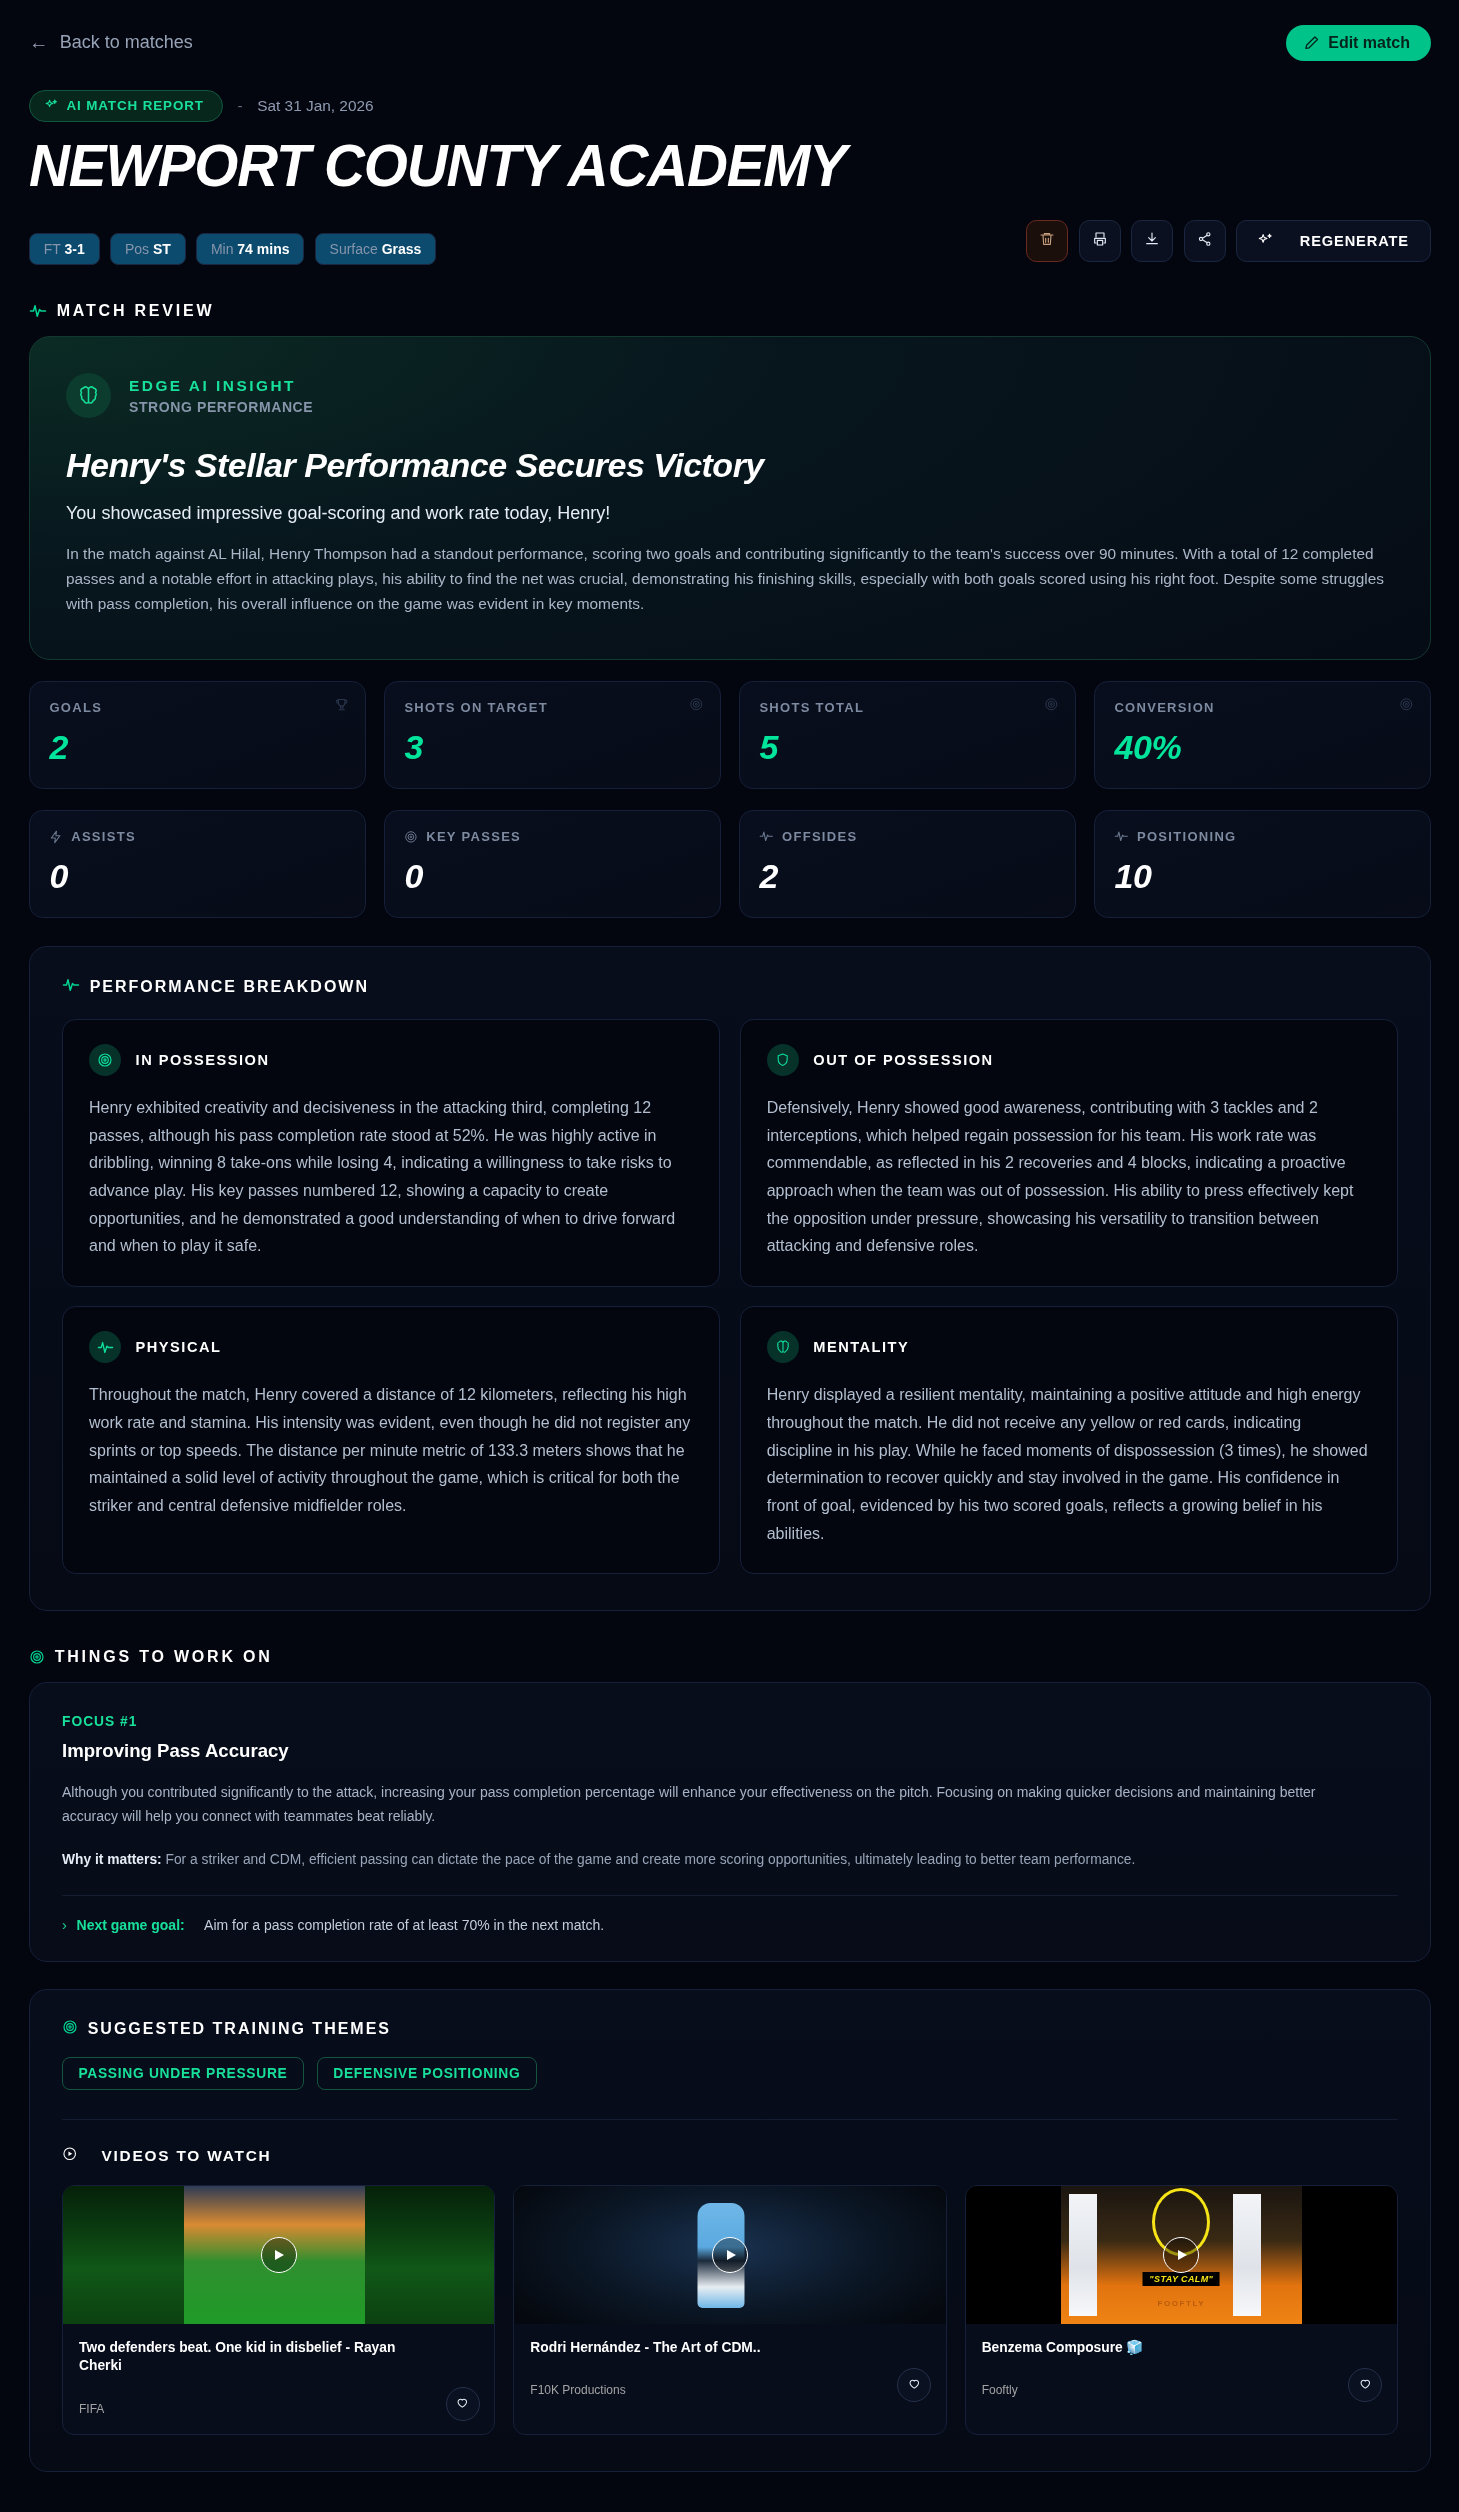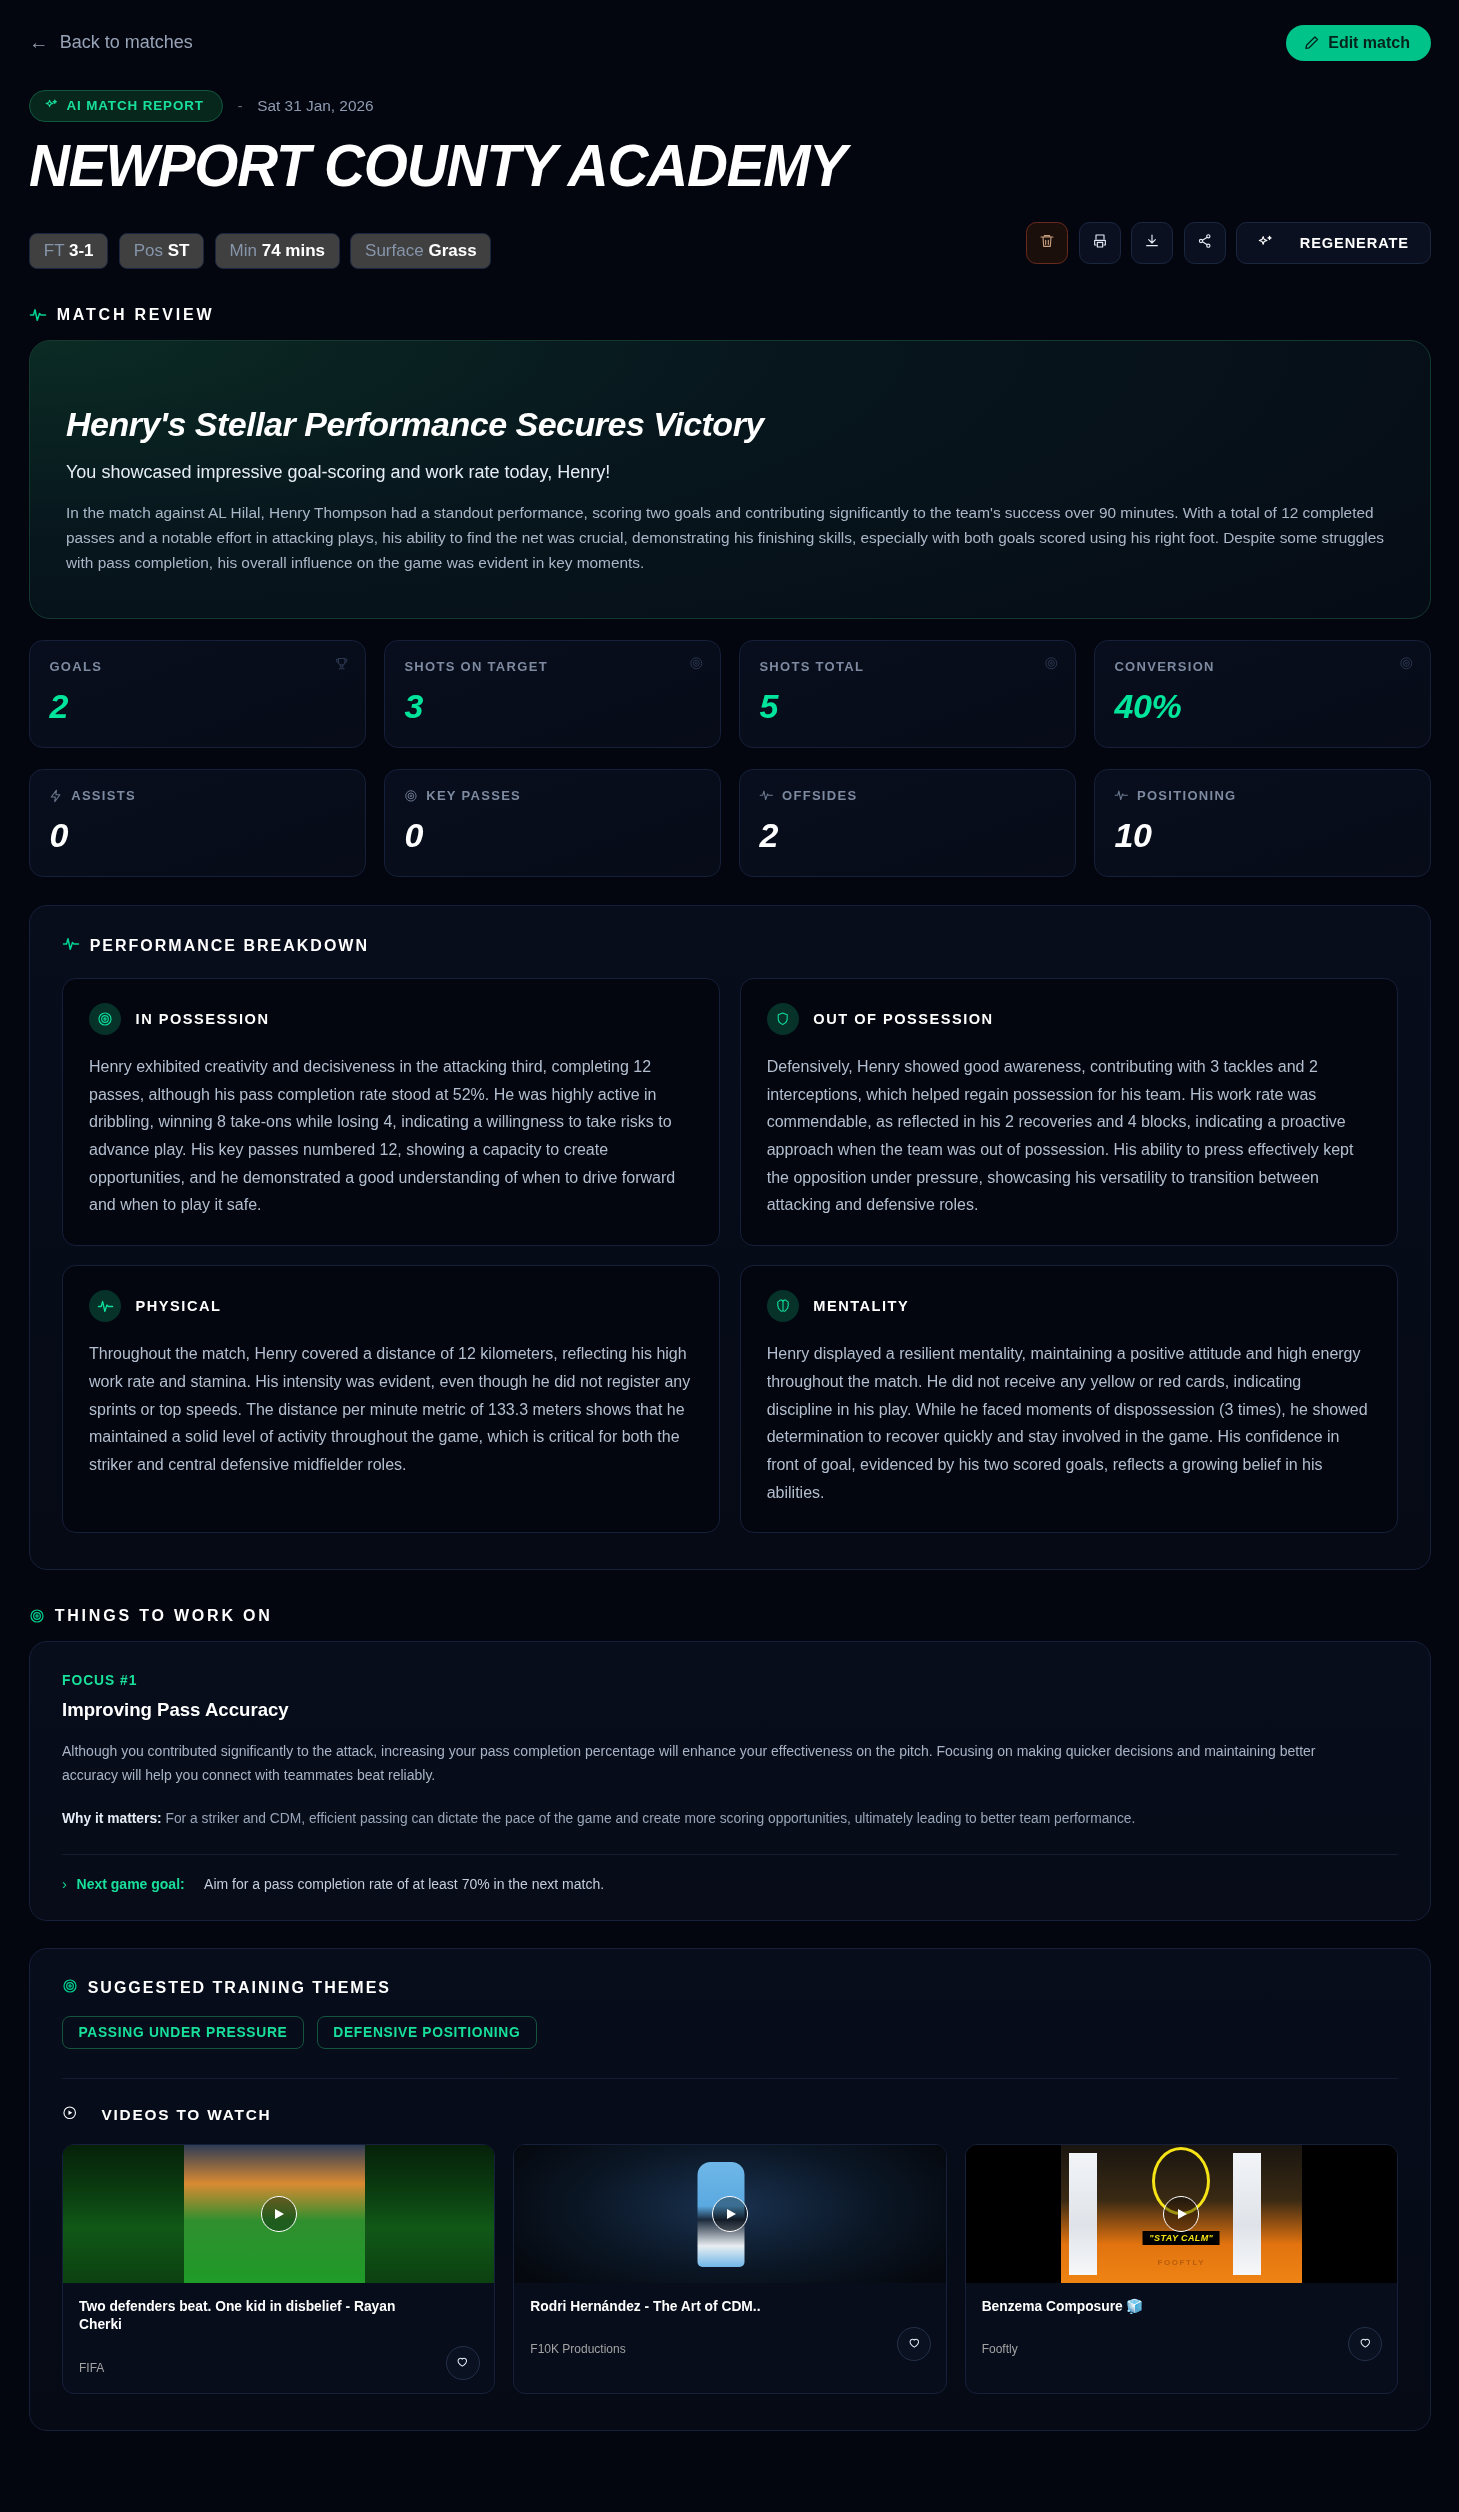--- a/index.html
+++ b/index.html
@@ -52,22 +52,22 @@
     letter-spacing: -1.2px;
     color: #ffffff;
     transform: scaleX(0.96);
     transform-origin: left center;
     white-space: nowrap;
   }
 
   .chip-actions-row { display: flex; align-items: center; justify-content: space-between; margin-top: 21px; }
   .chips { display: flex; gap: 10.5px; }
   .chip {
-    border: 0.8px solid #1b2740; background: #404040;
-    border-radius: 8px; padding: 7.3px 13.8px; font-size: 17px; color: #d4dced; margin-top: 16px;
+    border: 0.8px solid #1b2740; background: #0c4a6e;
+    border-radius: 8px; padding: 7.3px 13.8px; font-size: 14px; color: #d4dced; margin-top: 16px;
   }
   .chip .k { color: #8795ab; }
   .chip .v { color: #ffffff; font-weight: 700; }
 
   .actions { display: flex; align-items: center; gap: 10.5px; }
   .icon-btn {
     width: 42px; height: 42px; border-radius: 10.5px;
     border: 0.8px solid #1b2740; background: #0a1020;
     display: flex; align-items: center; justify-content: center; cursor: pointer;
   }
@@ -325,20 +325,31 @@
   <div class="sec-head">
     <span class="sec-ico">
       <svg width="18" height="18" viewBox="0 0 24 24" fill="none" stroke="#00d492" stroke-width="2" stroke-linecap="round" stroke-linejoin="round">
           <path d="M2 12h4l2-7 3 14 3-9 2 2h6"></path>
         </svg>
     </span>
     <span>MATCH REVIEW</span>
   </div>
 
   <div class="insight-card">
+    <div class="insight-head">
+      <span class="brain-circle">
+        <svg width="23" height="23" viewBox="0 0 24 24" fill="none" stroke="#18e09a" stroke-width="1.6" stroke-linecap="round" stroke-linejoin="round">
+            <path d="M12 5v14M12 6a3 3 0 0 0-5.5-1.6A2.7 2.7 0 0 0 4 7a2.8 2.8 0 0 0 .7 1.9A2.8 2.8 0 0 0 4 11a2.8 2.8 0 0 0 1 2.1A2.8 2.8 0 0 0 7 17a3 3 0 0 0 5 2M12 6a3 3 0 0 1 5.5-1.6A2.7 2.7 0 0 1 20 7a2.8 2.8 0 0 1-.7 1.9A2.8 2.8 0 0 1 20 11a2.8 2.8 0 0 1-1 2.1A2.8 2.8 0 0 1 17 17a3 3 0 0 1-5 2"></path>
+          </svg>
+      </span>
+      <div>
+        <div class="insight-kicker">EDGE AI INSIGHT</div>
+        <div class="insight-sub">STRONG PERFORMANCE</div>
+      </div>
+    </div>
     <h2 class="insight-title">Henry's Stellar Performance Secures Victory</h2>
     <p class="insight-lead">You showcased impressive goal-scoring and work rate today, Henry!</p>
     <p class="insight-body">In the match against AL Hilal, Henry Thompson had a standout performance, scoring two goals and contributing significantly to the team's success over 90 minutes. With a total of 12 completed passes and a notable effort in attacking plays, his ability to find the net was crucial, demonstrating his finishing skills, especially with both goals scored using his right foot. Despite some struggles with pass completion, his overall influence on the game was evident in key moments.</p>
   </div>
 
   <div class="stat-grid">
     <div class="stat-card hero">
       <div class="stat-top">
           <span class="stat-label">GOALS</span>
         </div>

